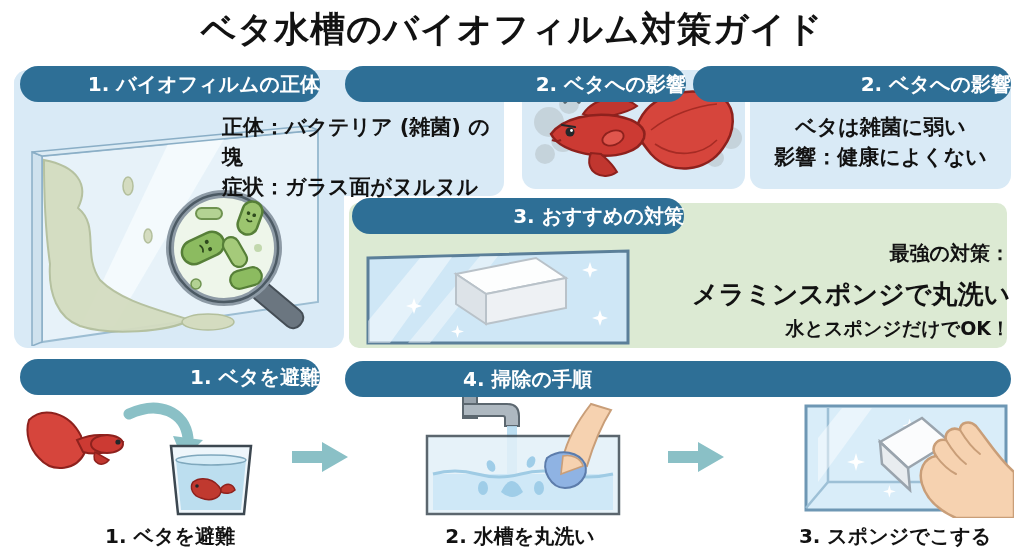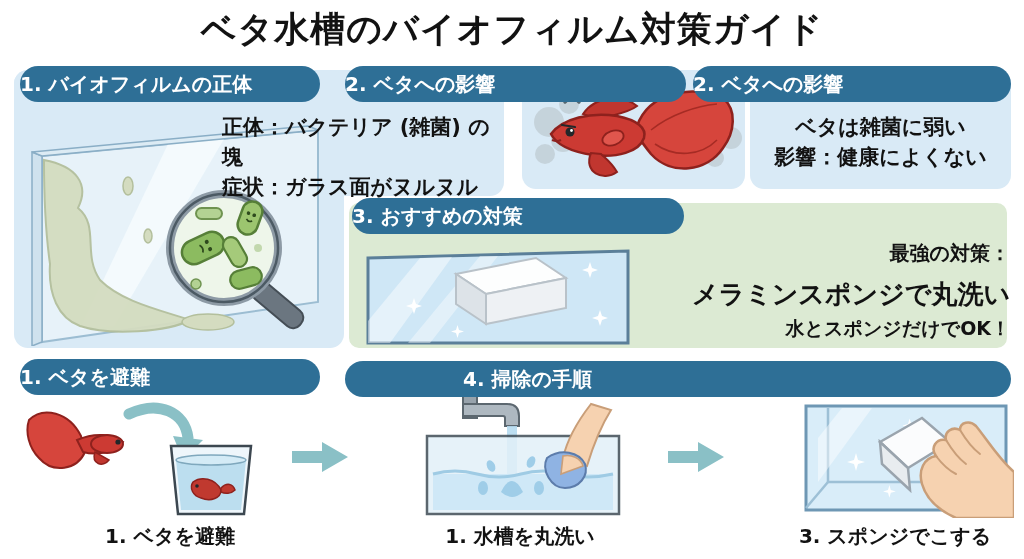--- a/index.html
+++ b/index.html
@@ -8,21 +8,21 @@
 
   .title{position:absolute;left:0;top:6px;width:1024px;text-align:center;
          font-size:35px;font-weight:800;letter-spacing:1px;color:#121212;}
 
   .panel{position:absolute;border-radius:14px;}
   .panel.blue{background:#d9eaf6;}
   .panel.green{background:#dcead3;border:4px solid #ffffff;box-sizing:border-box;}
 
   .hdr{position:absolute;height:36px;border-radius:18px;background:#2e6f96;
        color:#ffffff;font-weight:700;font-size:20px;line-height:36px;
-       text-align:left;box-sizing:border-box;z-index:5;}
+       text-align:right;box-sizing:border-box;z-index:5;}
   .hdr.leftText{text-align:left;padding-left:118px;}
 
   .bodytext{position:absolute;font-weight:700;font-size:21px;line-height:30px;color:#121212;z-index:4;}
   .centered{text-align:center;}
 
   .bigblock{position:absolute;text-align:right;z-index:4;color:#121212;}
   .bigblock .s1{font-size:20px;font-weight:700;}
   .bigblock .s2{font-size:26px;font-weight:800;margin-top:10px;}
   .bigblock .s3{font-size:19px;font-weight:700;margin-top:4px;}
 
@@ -225,16 +225,16 @@
     <g>
       <polygon points="92,44 134,20 162,44 120,70" fill="#fbfcfd" stroke="#9aa4ad" stroke-width="2.5"></polygon>
       <polygon points="92,44 120,70 122,92 94,66" fill="#e8ecef" stroke="#9aa4ad" stroke-width="2.5"></polygon>
       <path d="M226,120 L168,120 C150,112 138,100 134,86 C130,72 136,60 148,58 C142,50 148,40 158,42
                C156,34 164,28 172,32 C172,24 182,22 188,28 C198,40 210,60 226,74 Z" fill="#f6d2b0" stroke="#c99e78" stroke-width="2.5"></path>
       <path d="M148,58 C154,66 160,72 168,76 M158,42 C164,52 170,60 178,66 M172,32 C178,42 184,50 192,56" stroke="#c99e78" stroke-width="2" fill="none" stroke-linecap="round"></path>
     </g>
   </svg>
 
   <div class="caption" style="left:40px;top:523px;width:260px;">1. ベタを避難</div>
-  <div class="caption" style="left:400px;top:523px;width:240px;">1. 水槽を丸洗い</div>
+  <div class="caption" style="left:400px;top:523px;width:240px;">2. 水槽を丸洗い</div>
   <div class="caption" style="left:770px;top:523px;width:250px;">3. スポンジでこする</div>
 
 </div>
 
 </body></html>

